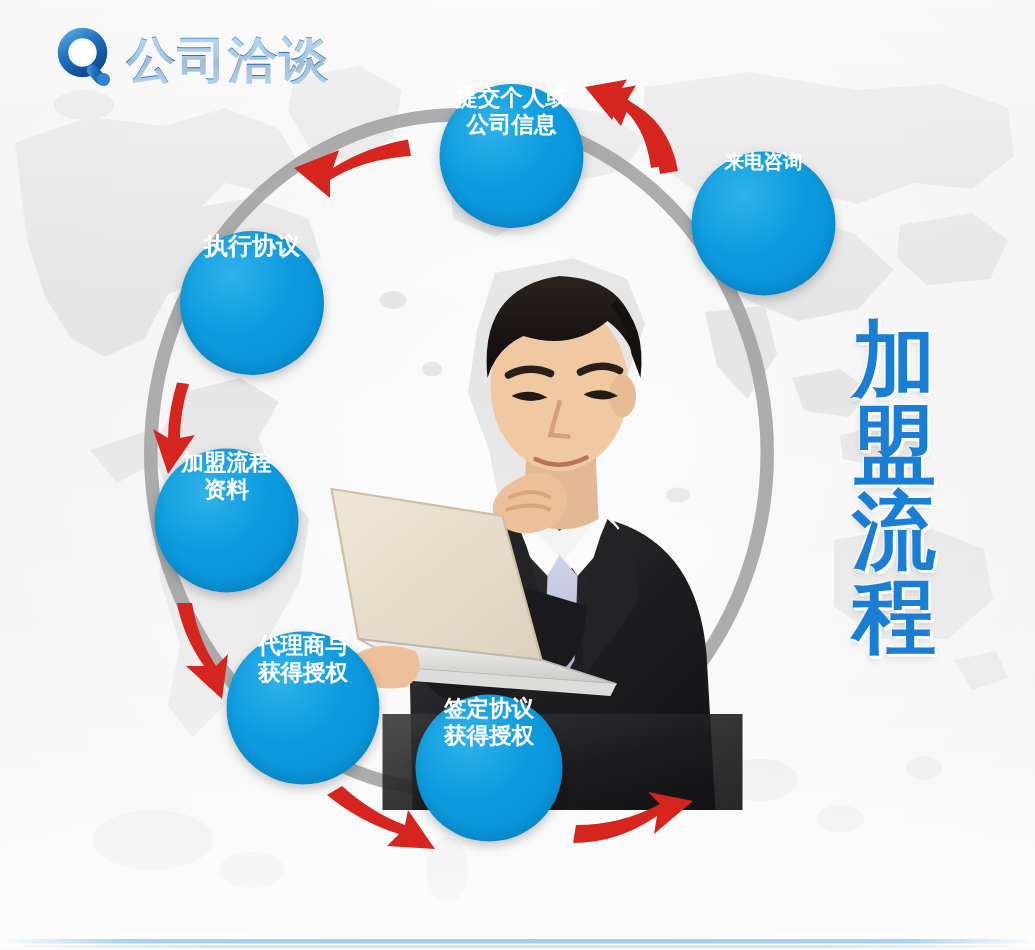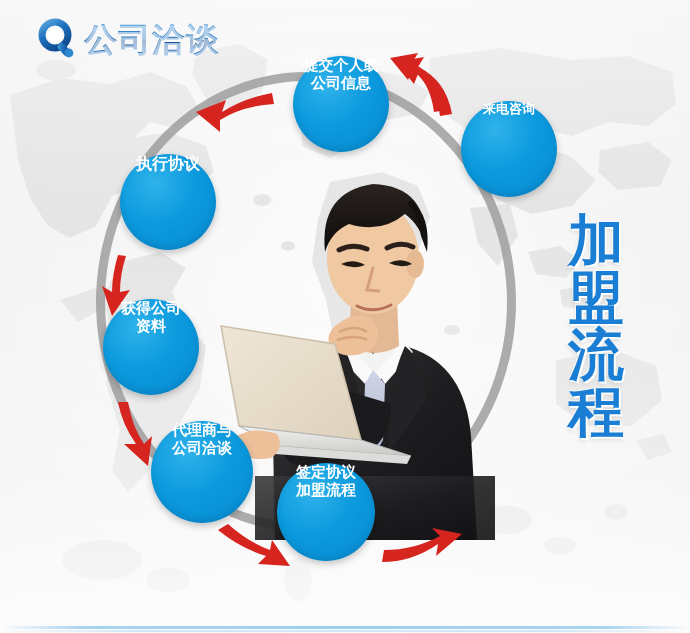--- a/index.html
+++ b/index.html
@@ -265,30 +265,30 @@
     <span class="label">提交个人或
 公司信息</span>
   </div>
   <div class="node" id="node-1">
     <span class="label">来电咨询</span>
   </div>
   <div class="node" id="node-2">
     <span class="label">执行协议</span>
   </div>
   <div class="node" id="node-3">
-    <span class="label">获得公司
+    <span class="label">加盟流程
 资料</span>
   </div>
   <div class="node" id="node-4">
     <span class="label">代理商与
-公司洽谈</span>
+获得授权</span>
   </div>
   <div class="node" id="node-5">
     <span class="label">签定协议
-加盟流程</span>
+获得授权</span>
   </div>
 
   <div class="vertical-word">
     <span>加</span>
     <span>盟</span>
     <span>流</span>
     <span>程</span>
   </div>
 
   <div class="header">

